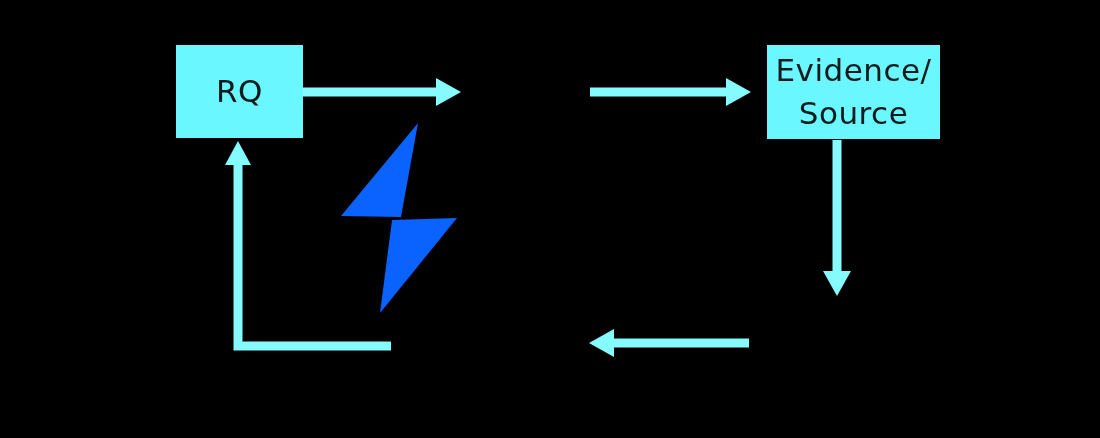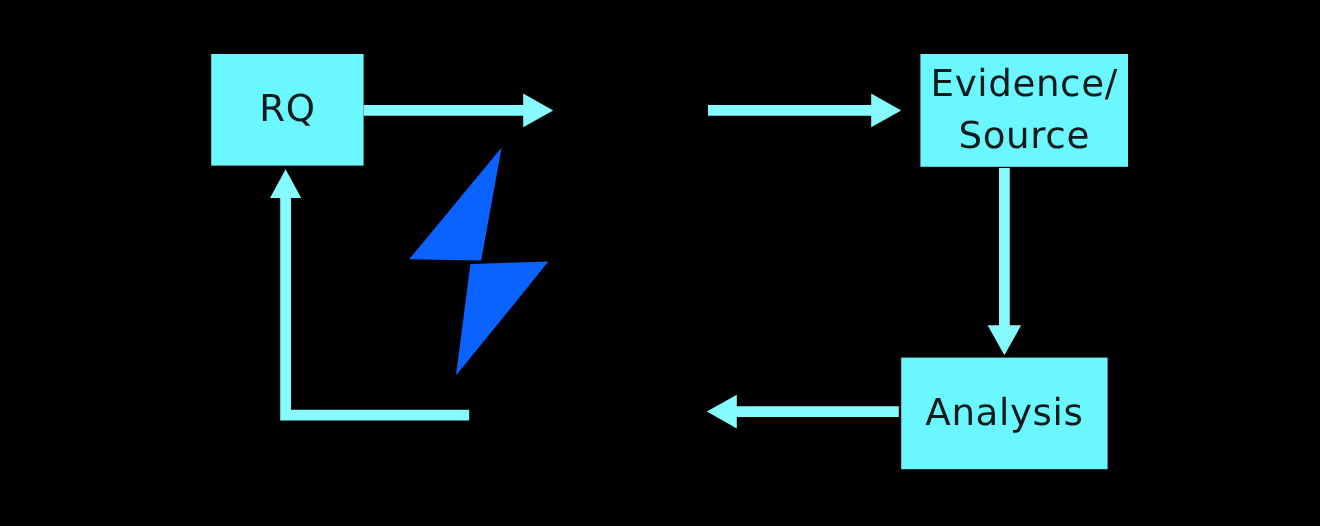--- a/index.html
+++ b/index.html
@@ -95,16 +95,15 @@
       <polygon class="bolt" points="392,220 457,218 380,313"></polygon>
     </g>
   </svg>
 
   <div class="node node-rq">RQ</div>
 
 
   <div class="node node-evidence">Evidence/
 Source</div>
 
-  <div class="node node-analysis">Analysis</div>
 
 
 </div>
 
 </body></html>

